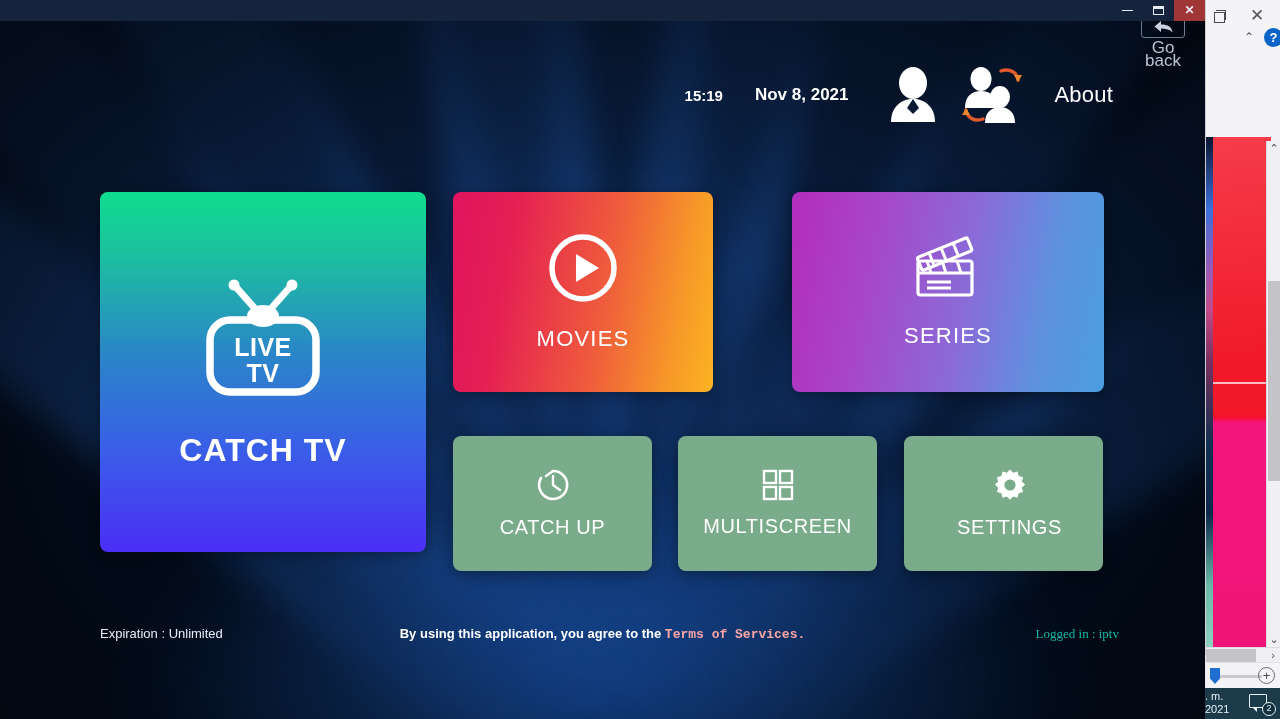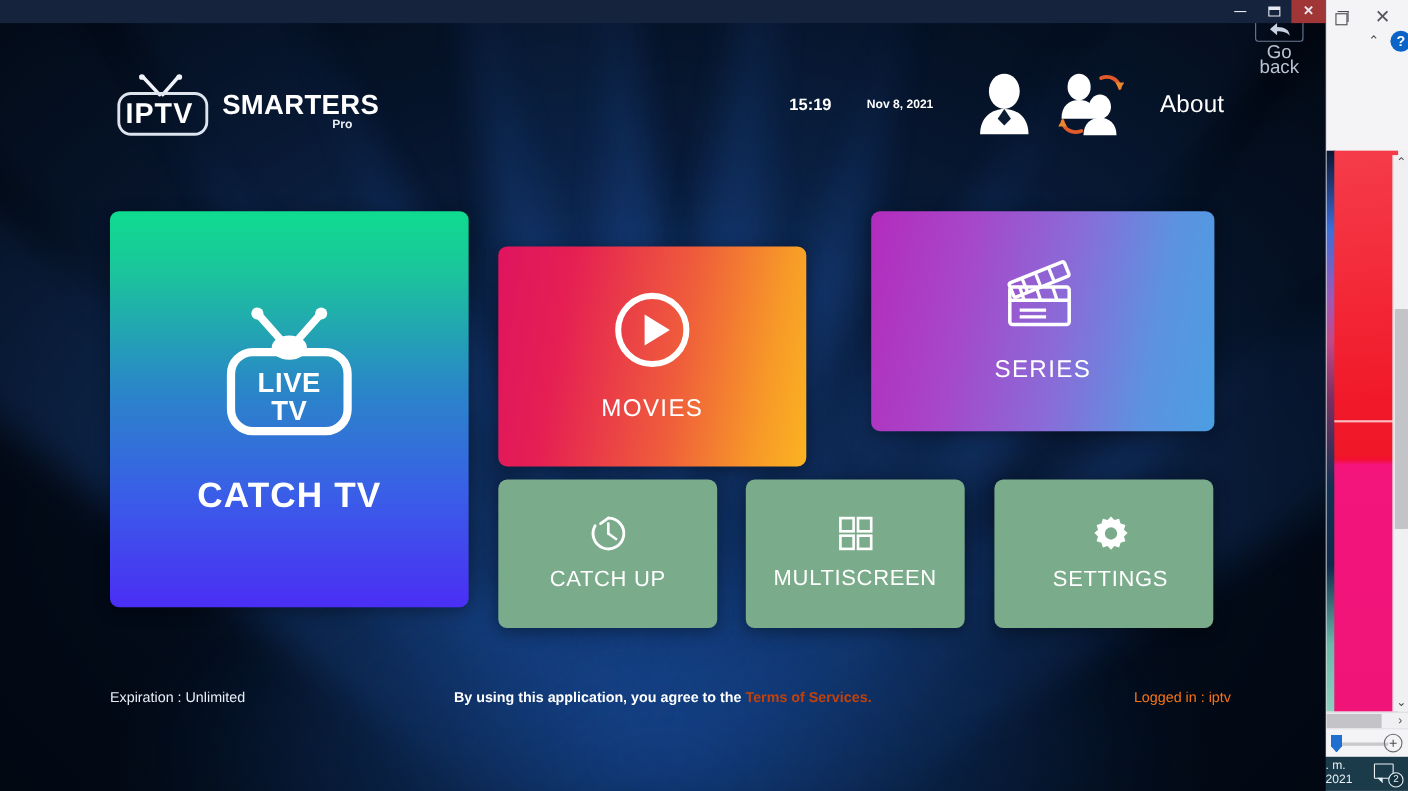--- a/index.html
+++ b/index.html
@@ -221,21 +221,21 @@
     color: #e8edf5; font-size: 11px; font-weight: bold;
   }
   .hdr-right {
     position: absolute; right: 92px; top: 0; height: 110px;
     display: flex; align-items: center; gap: 0;
   }
   .hdr-time {
     color: #ffffff; font-size: 15px; font-weight: bold; margin-right: 32px;
   }
   .hdr-date {
-    color: #ffffff; font-size: 11px; font-weight: bold; margin-right: 38px;
+    color: #ffffff; font-size: 17px; font-weight: bold; margin-right: 38px;
   }
   .icon-user { width: 52px; height: 58px; position: relative; margin-right: 22px; }
   .icon-switch { width: 62px; height: 58px; position: relative; margin-right: 32px; }
   .hdr-about {
     color: #ffffff; font-size: 22px; font-weight: 500; letter-spacing: .2px;
   }
 
   
   .tiles { position: absolute; left: 0; top: 192px; width: 1205px; z-index: 10; }
   .tile {
@@ -245,23 +245,22 @@
   }
   .tile-live {
     left: 100px; top: 0; width: 326px; height: 360px;
     background: linear-gradient(to bottom, #0fdc8f 0%, #1bc39d 16%, #2a86c8 45%, #3a5de8 72%, #4b2ef5 100%);
   }
   .tile-live .big-label {
     color: #fff; font-size: 32px; font-weight: bold; letter-spacing: 1px;
     margin-top: 34px;
   }
   .tile-movies {
-    left: 453px; top: 0; width: 280px; height: 200px;
+    left: 453px; top: 0; width: 260px; height: 200px;
     background: linear-gradient(100deg, #e0145f 0%, #e51f53 22%, #ef5d3b 58%, #f79a28 85%, #fbb321 100%);
-    margin-top: 32px;
   }
   .tile-series {
     left: 792px; top: 0; width: 312px; height: 200px;
     background: linear-gradient(100deg, #b32cbd 0%, #a845c8 25%, #8a6bd8 55%, #5d92e0 80%, #4b9ee2 100%);
   }
   .tile-movies .lbl, .tile-series .lbl {
     color: #fff; font-size: 22px; font-weight: 400; letter-spacing: 1.2px;
     margin-top: 22px;
   }
   .tile-green {
@@ -278,22 +277,22 @@
   
   .footer {
     position: absolute; left: 0; top: 622px; width: 1205px; height: 26px;
     z-index: 10; font-size: 13px;
   }
   .ft-left { position: absolute; left: 100px; top: 4px; color: #e9eef6; }
   .ft-center {
     position: absolute; left: 0; top: 4px; width: 1205px; text-align: center;
     color: #ffffff; font-weight: bold;
   }
-  .ft-center .tos { color: #c2410c; font-weight: bold; }
-  .ft-right { position: absolute; right: 86px; top: 4px; color: #f97316; }
+  .ft-center .tos { color: #fca5a5; font-weight: bold; font-family: Liberation Mono, monospace; }
+  .ft-right { position: absolute; right: 86px; top: 4px; color: #14b8a6; font-family: Liberation Serif, serif; }
 </style>
 </head>
 <body>
 
 <div id="desktop">
 
   <div class="bgwin-top">
     <div class="icon-row">
       <div class="ic-restore"></div>
       <div class="ic-close-grey">✕</div>
@@ -366,34 +365,20 @@
     <div class="box">
       <svg width="22" height="16" viewBox="0 0 22 16">
         <path d="M8 2 L1.5 7.5 L8 13 L8 9.5 C13 9.5 17 10.5 19.5 13.5 C19 8 15 5.5 8 5.5 Z" fill="#c9d2e0"></path>
       </svg>
     </div>
     <div class="lbl">Go back</div>
   </div>
 
   <div class="header">
 
-    <div class="logo">
-      <svg width="250" height="60" viewBox="0 0 250 60">
-
-        <line x1="30" y1="4" x2="45" y2="20" stroke="#f0f4fa" stroke-width="3.2" stroke-linecap="round"></line>
-        <line x1="62" y1="4" x2="48" y2="20" stroke="#f0f4fa" stroke-width="3.2" stroke-linecap="round"></line>
-        <circle cx="29" cy="4" r="2.6" fill="#f0f4fa"></circle>
-        <circle cx="63" cy="4" r="2.6" fill="#f0f4fa"></circle>
-
-        <rect x="8" y="19" width="80" height="37" rx="11" ry="11" fill="none" stroke="#dde4ee" stroke-width="2.6"></rect>
-        <text x="14" y="46" font-family="Liberation Sans, sans-serif" font-size="26" font-weight="bold" fill="#ffffff" letter-spacing="1">IPTV</text>
-      </svg>
-      <div class="logo-text">SMARTERS</div>
-      <div class="logo-pro">Pro</div>
-    </div>
 
     <div class="hdr-right">
       <div class="hdr-time">15:19</div>
       <div class="hdr-date">Nov 8, 2021</div>
 
       <div class="icon-user">
         <svg width="52" height="58" viewBox="0 0 52 58">
           <ellipse cx="26" cy="17" rx="14" ry="16" fill="#ffffff"></ellipse>
           <path d="M4 56 C4 41 14 33 26 33 C38 33 48 41 48 56 Z" fill="#ffffff"></path>
           <path d="M26 33 L20 42 L26 48 L32 42 Z" fill="#0b1b33"></path>

